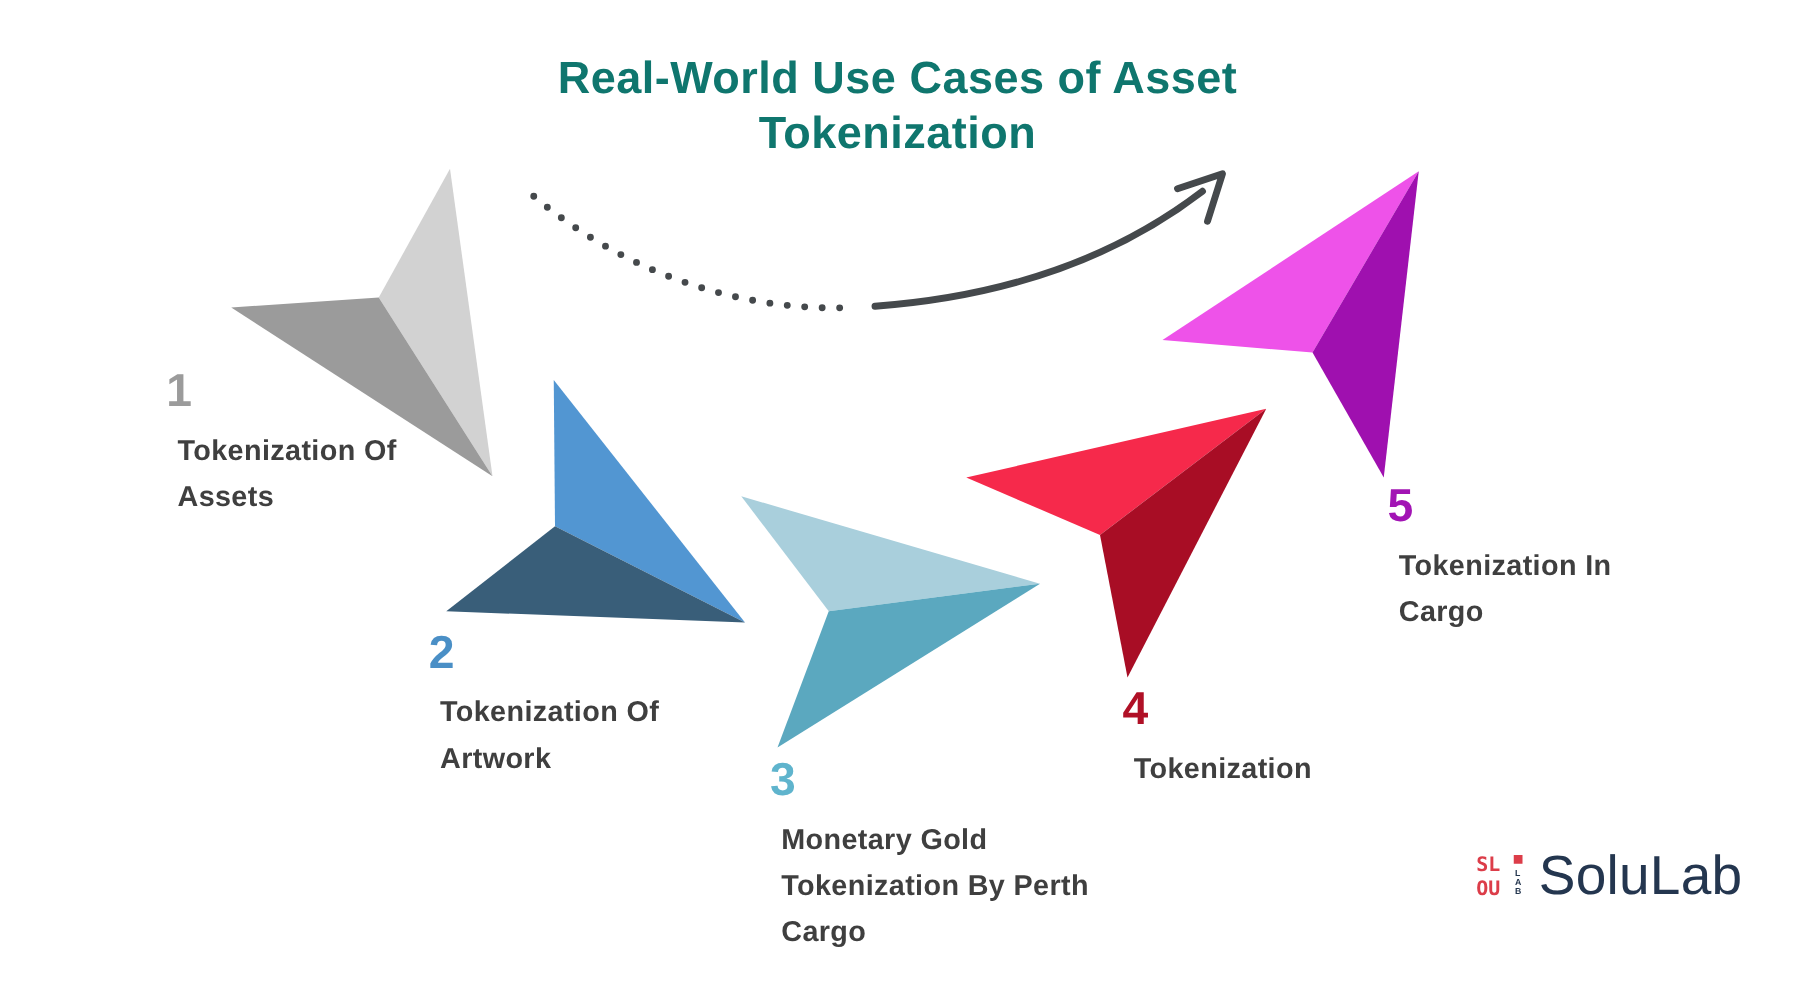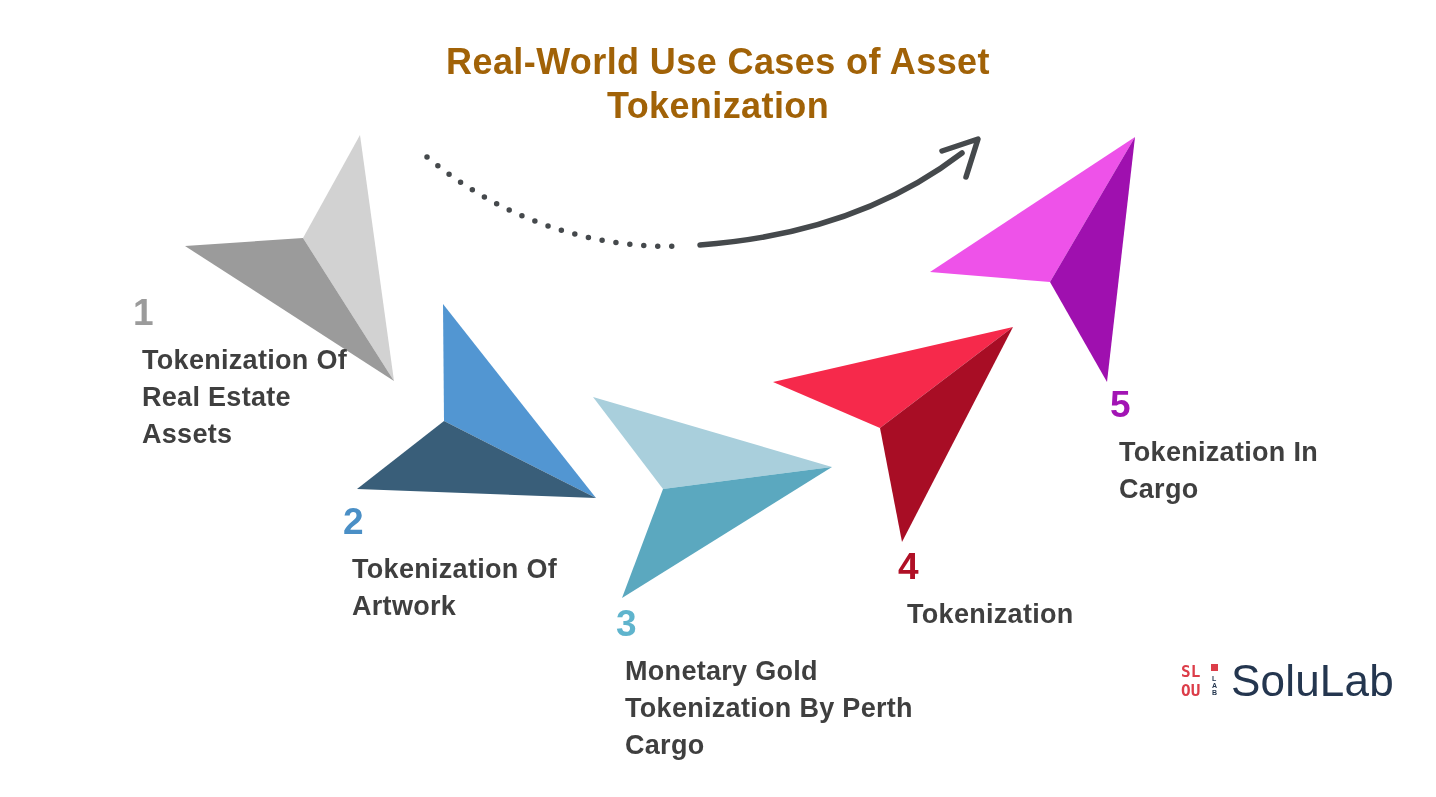--- a/index.html
+++ b/index.html
@@ -1,35 +1,35 @@
 <!DOCTYPE html>
 <html><head>
 <meta charset="utf-8">
 <style>
   html,body{margin:0;padding:0;background:#ffffff;}
   body{width:1436px;height:797px;font-family:"Liberation Sans",sans-serif;overflow:hidden;}
   .stage{position:relative;width:1436px;height:797px;background:#ffffff;}
   svg.gfx{position:absolute;left:0;top:0;}
   .title{position:absolute;top:40px;left:0;width:100%;margin:0;text-align:center;
-         color:#a16207;font-weight:700;font-size:36px;line-height:44px;letter-spacing:.4px;}
+         color:#0f766e;font-weight:700;font-size:36px;line-height:44px;letter-spacing:.4px;}
   .item{position:absolute;}
   .num{font-size:37px;font-weight:800;line-height:34px;letter-spacing:1px;}
-  .label{margin:12px 0 0 9px;font-size:27px;font-weight:700;color:#3f3f3f;
+  .label{margin:12px 0 0 9px;font-size:23px;font-weight:700;color:#3f3f3f;
          line-height:37px;letter-spacing:.3px;white-space:nowrap;}
   .item-1{left:133px;top:296px;}
   .item-2{left:343px;top:505px;}
   .item-3{left:616px;top:607px;}
   .item-4{left:898px;top:550px;}
   .item-5{left:1110px;top:388px;}
   .item-1 .num{color:#9b9b9b;}
   .item-2 .num{color:#4a8fc6;}
   .item-3 .num{color:#5fb4cd;}
   .item-4 .num{color:#b01026;}
   .item-5 .num{color:#a214b4;}
-  .logo{position:absolute;left:1180px;top:656px;display:flex;align-items:center;gap:9px;}
+  .logo{position:absolute;left:1180px;top:676px;display:flex;align-items:center;gap:9px;}
   .logo-text{font-size:44px;color:#24364f;letter-spacing:.2px;}
   .mk-big{font-family:"DejaVu Sans Mono",monospace;font-weight:bold;font-size:16px;fill:#dc3d49;}
   .mk-small{font-family:"Liberation Sans",sans-serif;font-weight:bold;font-size:7px;fill:#24364f;}
 </style>
 </head>
 <body>
 
 <div class="stage">
 
   <svg class="gfx" width="1436" height="797" viewBox="0 0 1436 797">
@@ -56,21 +56,20 @@
 
   <h1 class="title">
     <span>Real-World Use Cases of Asset</span><br>
     <span>Tokenization</span>
   </h1>
 
   <div class="item item-1">
     <div class="num">1</div>
     <div class="label">
       <div>Tokenization Of</div>
-      <div>Real Estate</div>
       <div>Assets</div>
     </div>
   </div>
 
   <div class="item item-2">
     <div class="num">2</div>
     <div class="label">
       <div>Tokenization Of</div>
       <div>Artwork</div>
     </div>

